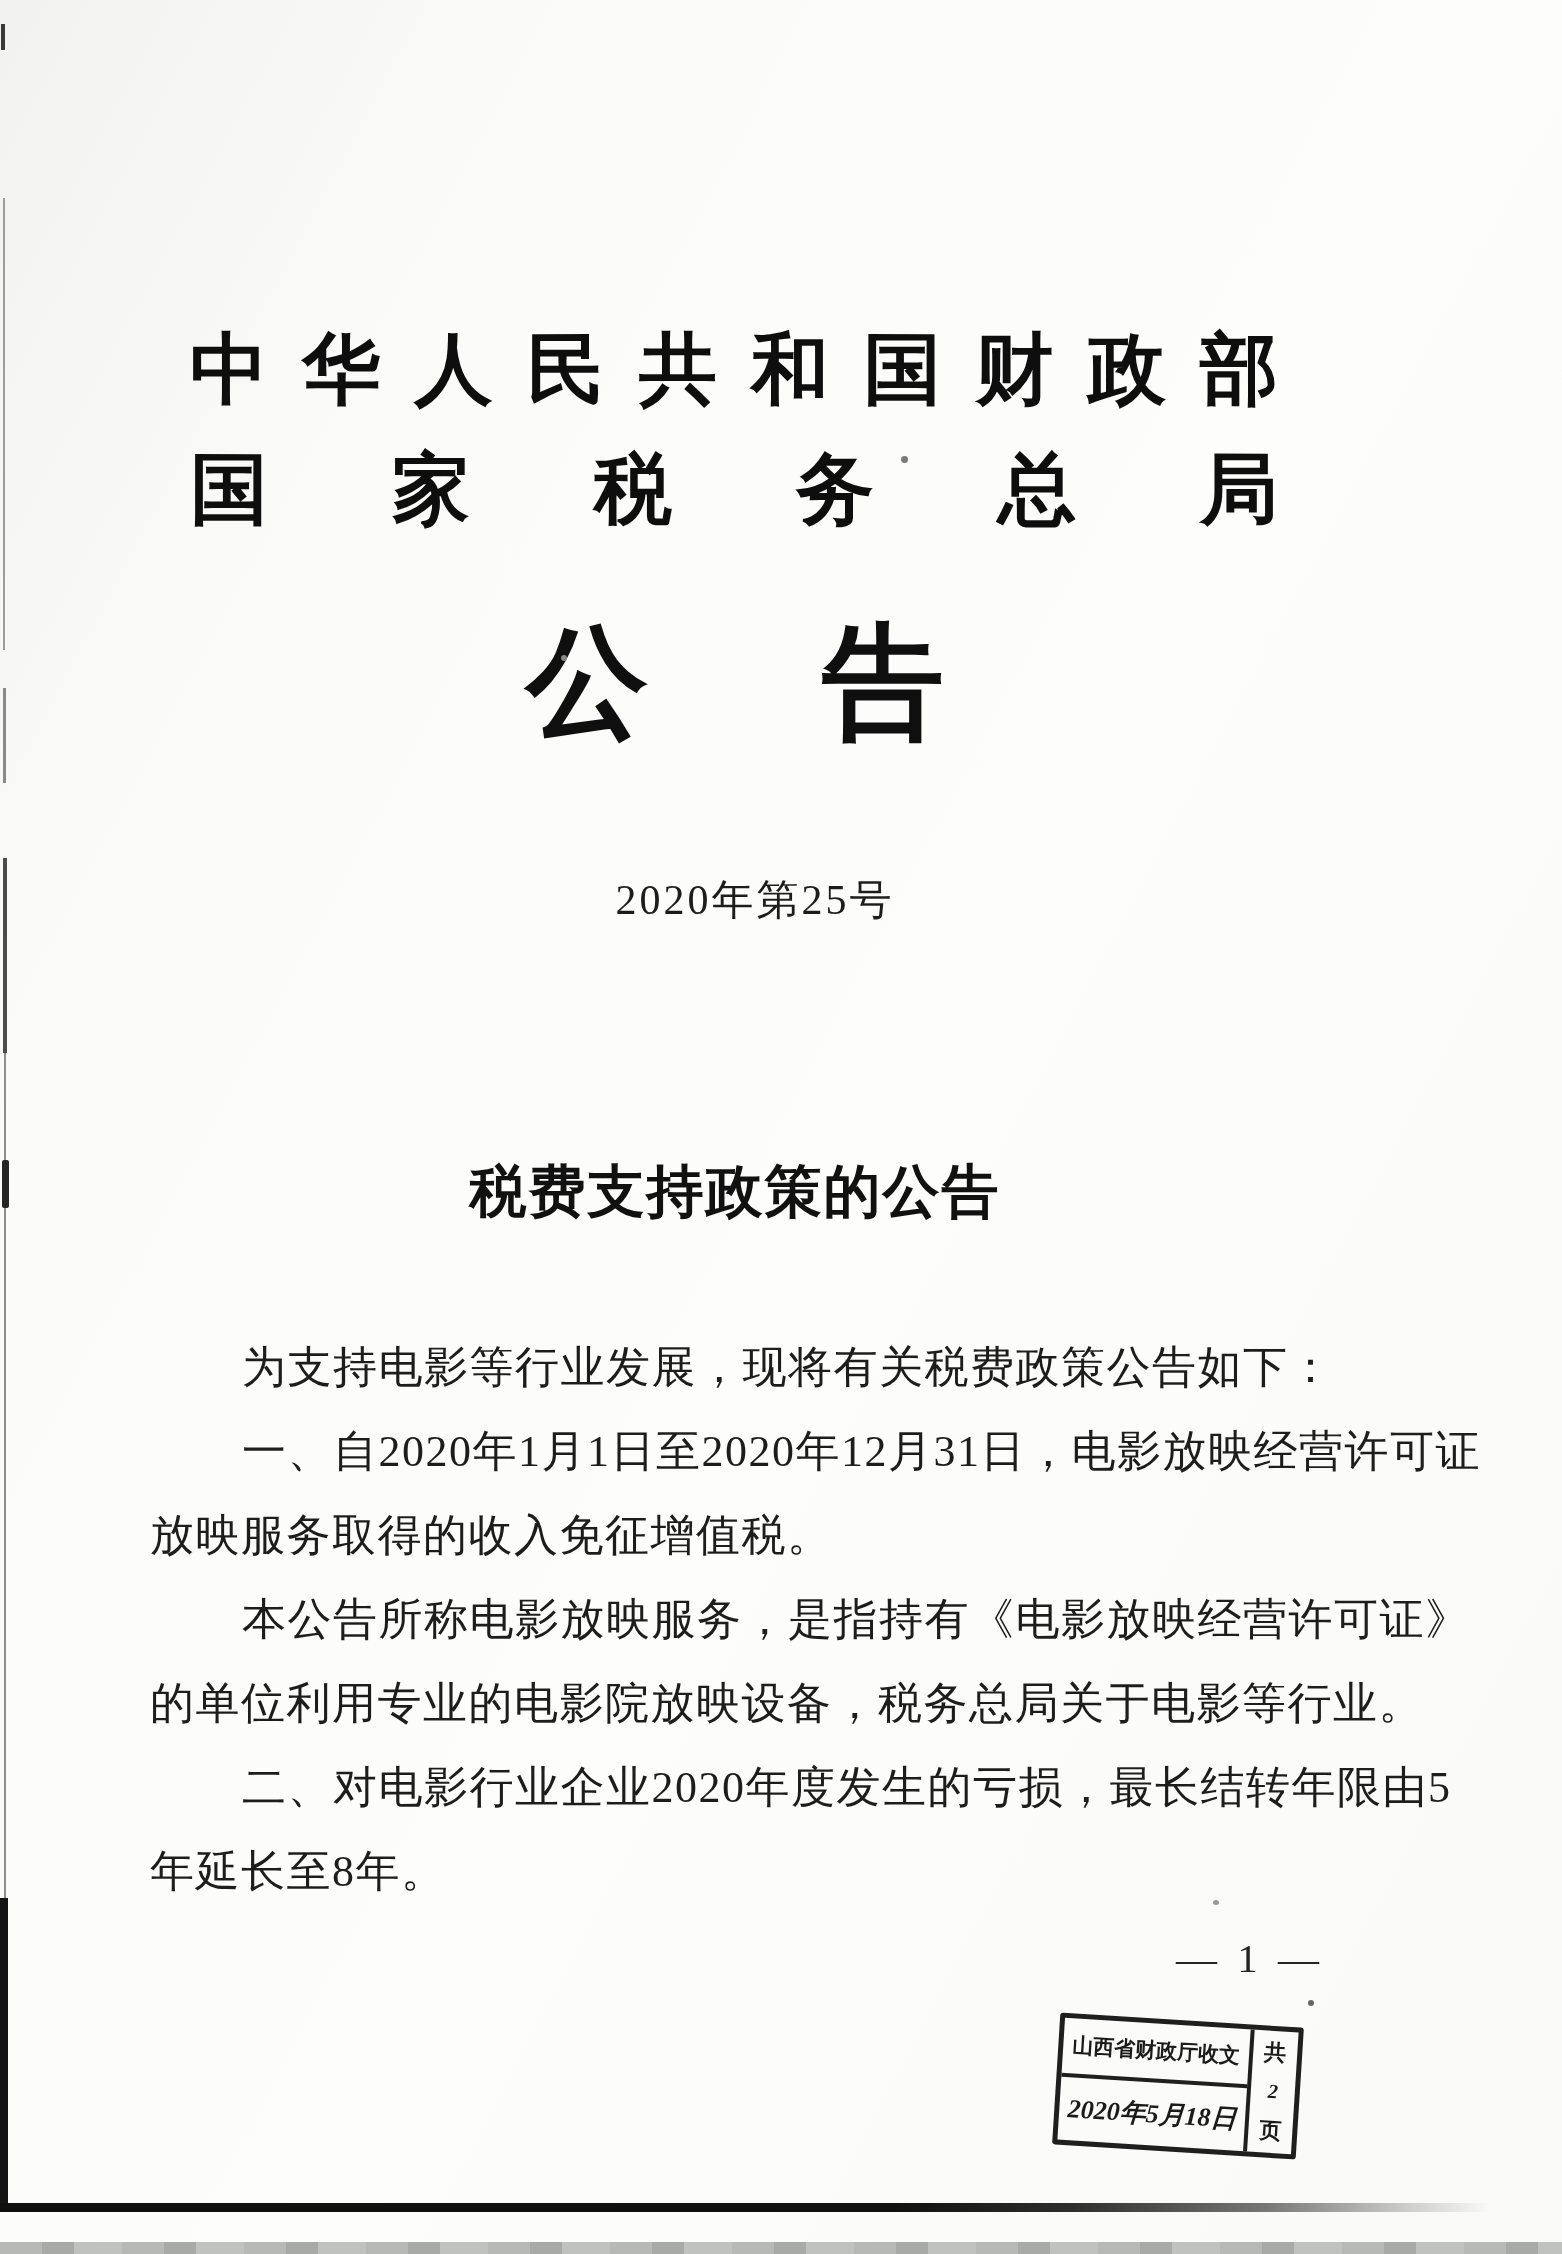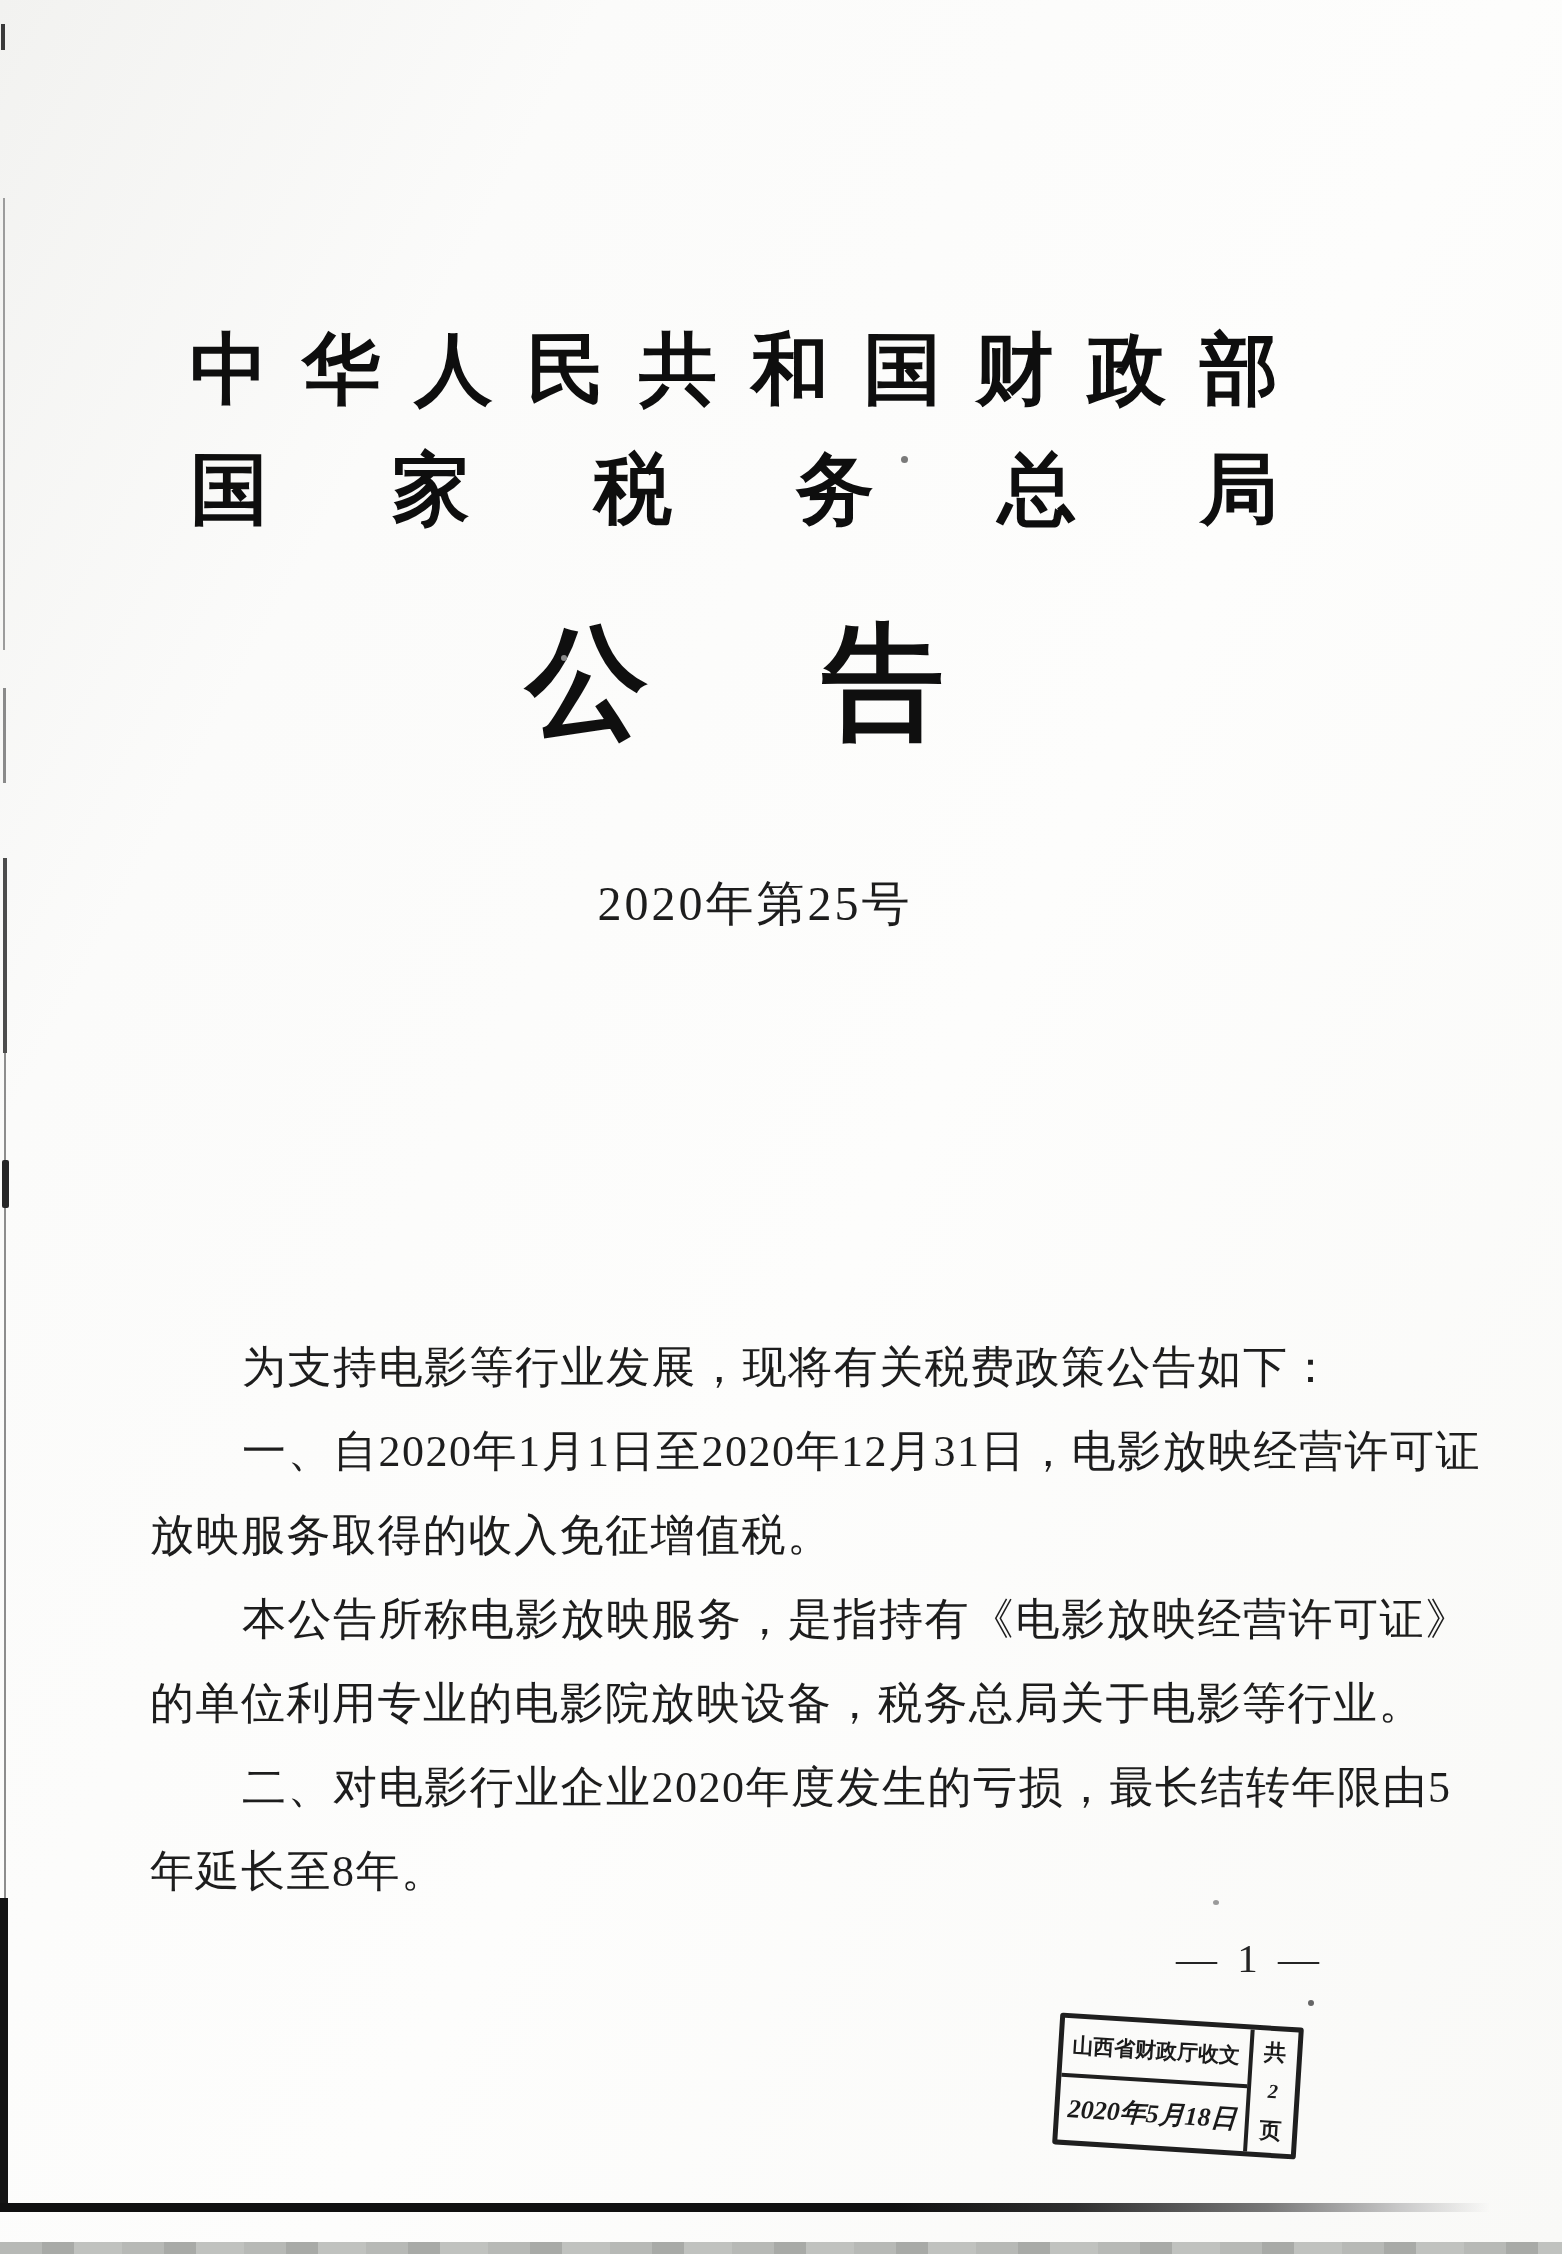--- a/index.html
+++ b/index.html
@@ -24,21 +24,21 @@
     line-height: 96px; white-space: nowrap;
   }
   #hdr-line1 { top: 322px; }
   #hdr-line2 { top: 442px; }
   #big-title {
     position: absolute; left: 526px; top: 608px; width: 418px;
     font-size: 122px; font-weight: 700; color: #0f0f0f; line-height: 150px;
   }
   #doc-number {
     position: absolute; left: 120px; top: 872px; width: 1270px;
-    text-align: center; font-size: 48px; letter-spacing: 3px; color: #1d1d1d;
+    text-align: center; font-size: 42px; letter-spacing: 3px; color: #1d1d1d;
   }
   .subtitle {
     position: absolute; left: 120px; width: 1230px;
     text-align: center; font-size: 57px; font-weight: 700;
     letter-spacing: 2px; color: #111; white-space: nowrap;
   }
   #subtitle-line1 { top: 1062px; }
   #subtitle-line2 { top: 1154px; }
   #body-text {
     position: absolute; left: 150px; top: 1326px; width: 1288px;
@@ -123,20 +123,21 @@
       <span>局</span>
     </div>
 
   <div id="big-title" class="justify-chars">
       <span>公</span>
       <span>告</span>
     </div>
 
   <div id="doc-number">2020年第25号</div>
 
+  <div id="subtitle-line2" class="subtitle">税费支持政策的公告</div>
 
   <div id="body-text">
     <div class="body-line indent">为支持电影等行业发展，现将有关税费政策公告如下：</div>
     <div class="body-line indent">一、自2020年1月1日至2020年12月31日，电影放映经营许可证</div>
     <div class="body-line">放映服务取得的收入免征增值税。</div>
     <div class="body-line indent">本公告所称电影放映服务，是指持有《电影放映经营许可证》</div>
     <div class="body-line">的单位利用专业的电影院放映设备，税务总局关于电影等行业。</div>
     <div class="body-line indent">二、对电影行业企业2020年度发生的亏损，最长结转年限由5</div>
     <div class="body-line">年延长至8年。</div>
   </div>

